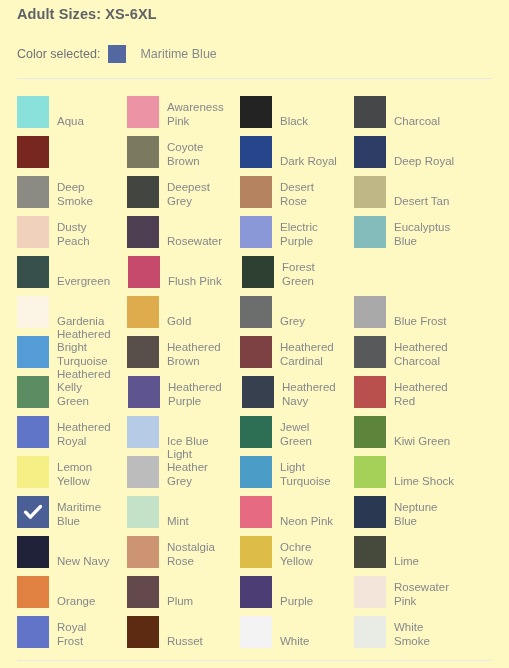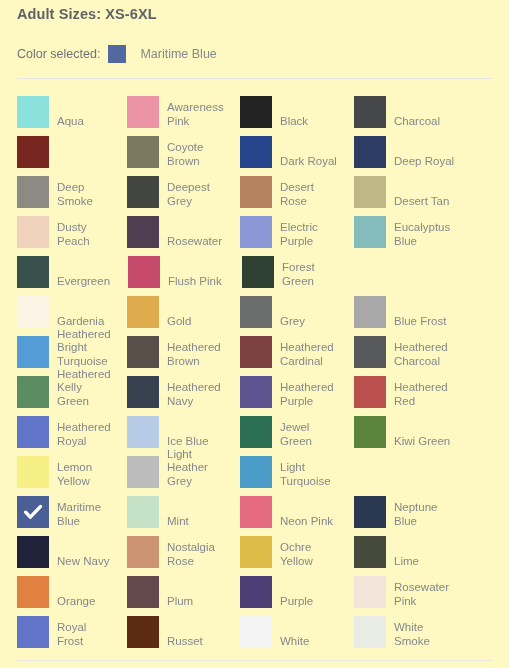--- a/index.html
+++ b/index.html
@@ -254,27 +254,27 @@
         <div class="swatch-cell c3 two-line">
           <div class="chip" style="background: rgb(88, 89, 91);"></div>
           <div class="chip-label">Heathered Charcoal</div>
         </div>
       </div>
       <div class="swatch-row">
         <div class="swatch-cell c0 two-line">
           <div class="chip" style="background: rgb(92, 140, 98);"></div>
           <div class="chip-label">Heathered Kelly Green</div>
         </div>
+        <div class="swatch-cell c2">
+          <div class="chip" style="background: rgb(94, 85, 144);"></div>
+          <div class="chip-label">Heathered Purple</div>
+        </div>
         <div class="swatch-cell c1">
           <div class="chip" style="background: rgb(55, 64, 79);"></div>
           <div class="chip-label">Heathered Navy</div>
-        </div>
-        <div class="swatch-cell c2">
-          <div class="chip" style="background: rgb(94, 85, 144);"></div>
-          <div class="chip-label">Heathered Purple</div>
         </div>
         <div class="swatch-cell c3">
           <div class="chip" style="background: rgb(186, 80, 78);"></div>
           <div class="chip-label">Heathered Red</div>
         </div>
       </div>
       <div class="swatch-row">
         <div class="swatch-cell c0">
           <div class="chip" style="background: rgb(96, 117, 199);"></div>
           <div class="chip-label">Heathered Royal</div>
@@ -297,20 +297,24 @@
           <div class="chip" style="background: rgb(246, 239, 134);"></div>
           <div class="chip-label">Lemon Yellow</div>
         </div>
         <div class="swatch-cell c1 two-line">
           <div class="chip" style="background: rgb(188, 188, 188);"></div>
           <div class="chip-label">Light Heather Grey</div>
         </div>
         <div class="swatch-cell c2">
           <div class="chip" style="background: rgb(75, 156, 198);"></div>
           <div class="chip-label">Light Turquoise</div>
+        </div>
+        <div class="swatch-cell c3">
+          <div class="chip" style="background: rgb(166, 209, 89);"></div>
+          <div class="chip-label">Lime Shock</div>
         </div>
       </div>
       <div class="swatch-row">
         <div class="swatch-cell c0">
           <div class="chip" style="background: rgb(74, 95, 150);">
             <span class="check">
               <svg width="20" height="20" viewBox="0 0 20 20">
                 <path d="M2.6 10.2 L7.3 15.2 L17.4 4.6" fill="none" stroke="#ffffff" stroke-width="3.4" stroke-linecap="round" stroke-linejoin="round"></path>
               </svg>
             </span>

